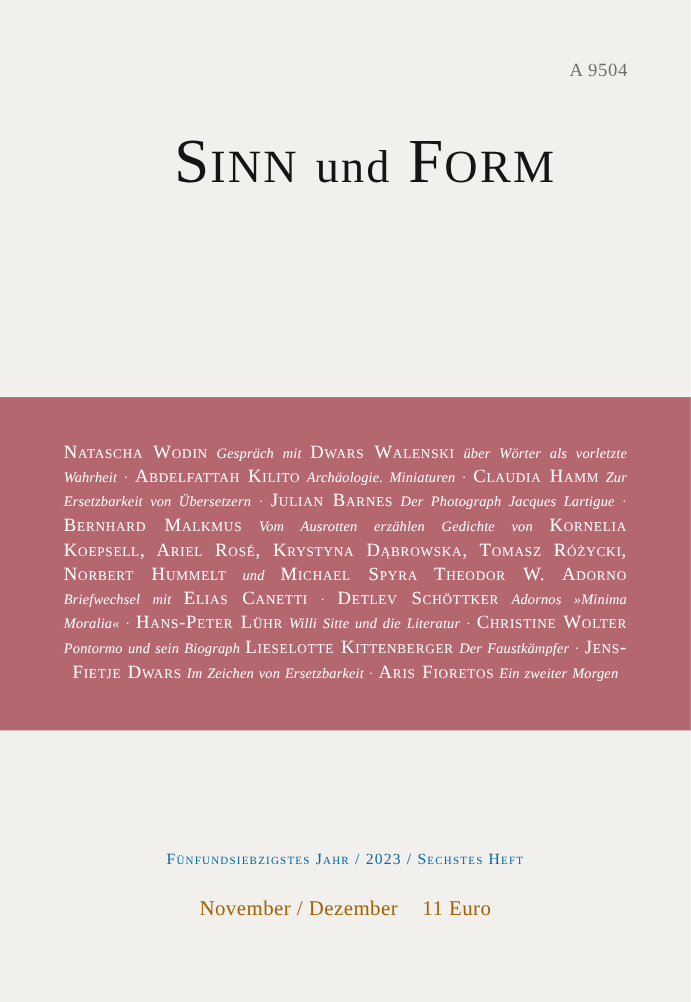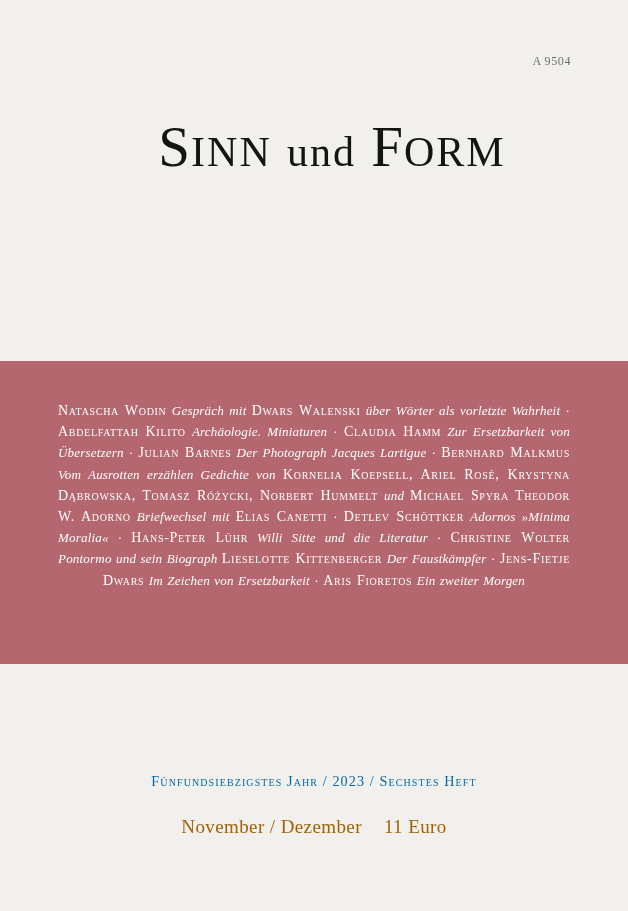--- a/index.html
+++ b/index.html
@@ -20,21 +20,21 @@
     position: absolute;
     inset: 0;
     background: #f2f0ed;
   }
 
   .issue-code {
     position: absolute;
     top: 54px;
     right: 57px;
     font-family: "Liberation Serif", serif;
-    font-size: 12px;
+    font-size: 17px;
     letter-spacing: 0.6px;
     color: #6e6e6e;
     text-align: center;
   }
 
   .masthead {
     position: absolute;
     top: 118px;
     left: 0;
     right: 0;
@@ -73,21 +73,21 @@
     text-align-last: center;
     color: #ffffff;
     font-family: "Liberation Serif", serif;
     font-size: 13.1px;
     line-height: 21.2px;
     letter-spacing: 0.15px;
     word-spacing: 1px;
   }
   .contents .name {
     font-variant: small-caps;
-    font-size: 14px;
+    font-size: 17px;
     letter-spacing: 0.7px;
   }
   .contents .title {
     font-style: italic;
   }
   .contents .sep {
     font-style: normal;
   }
 
   .footer-line {

